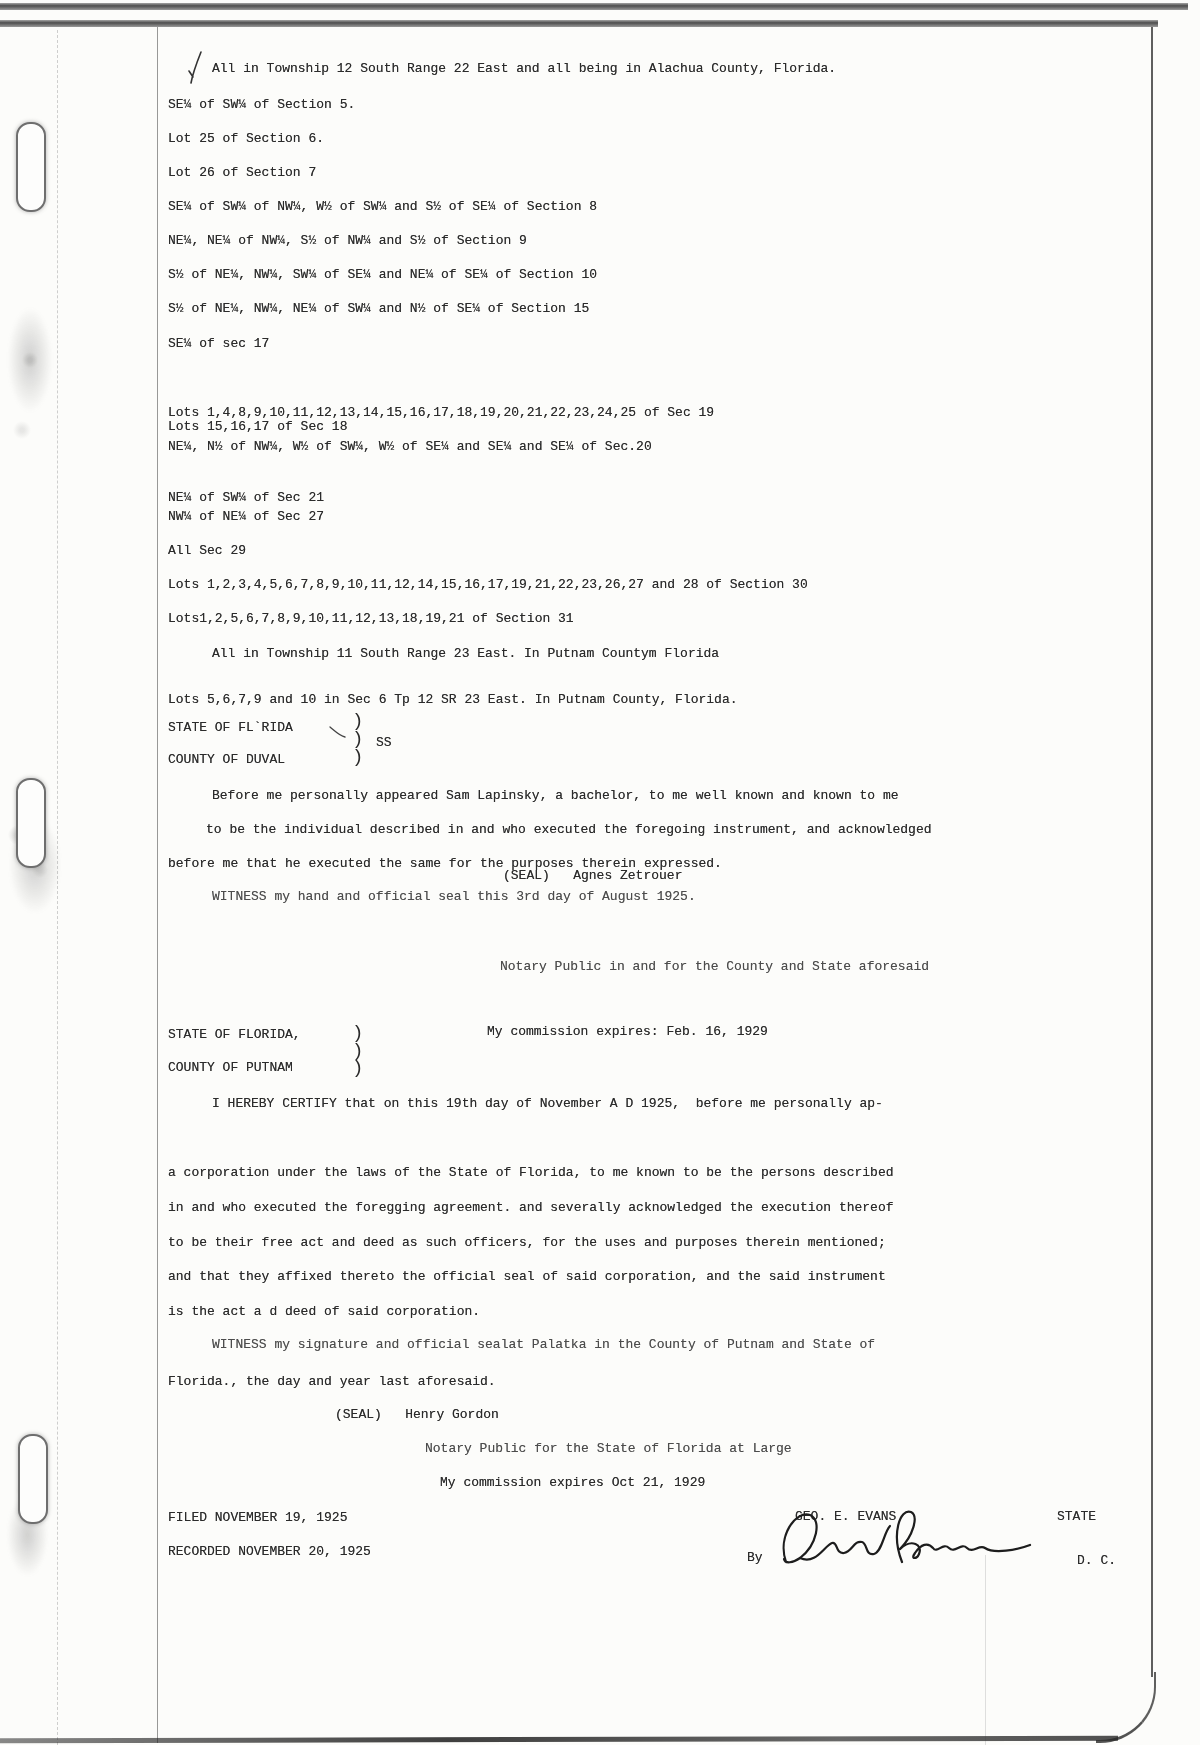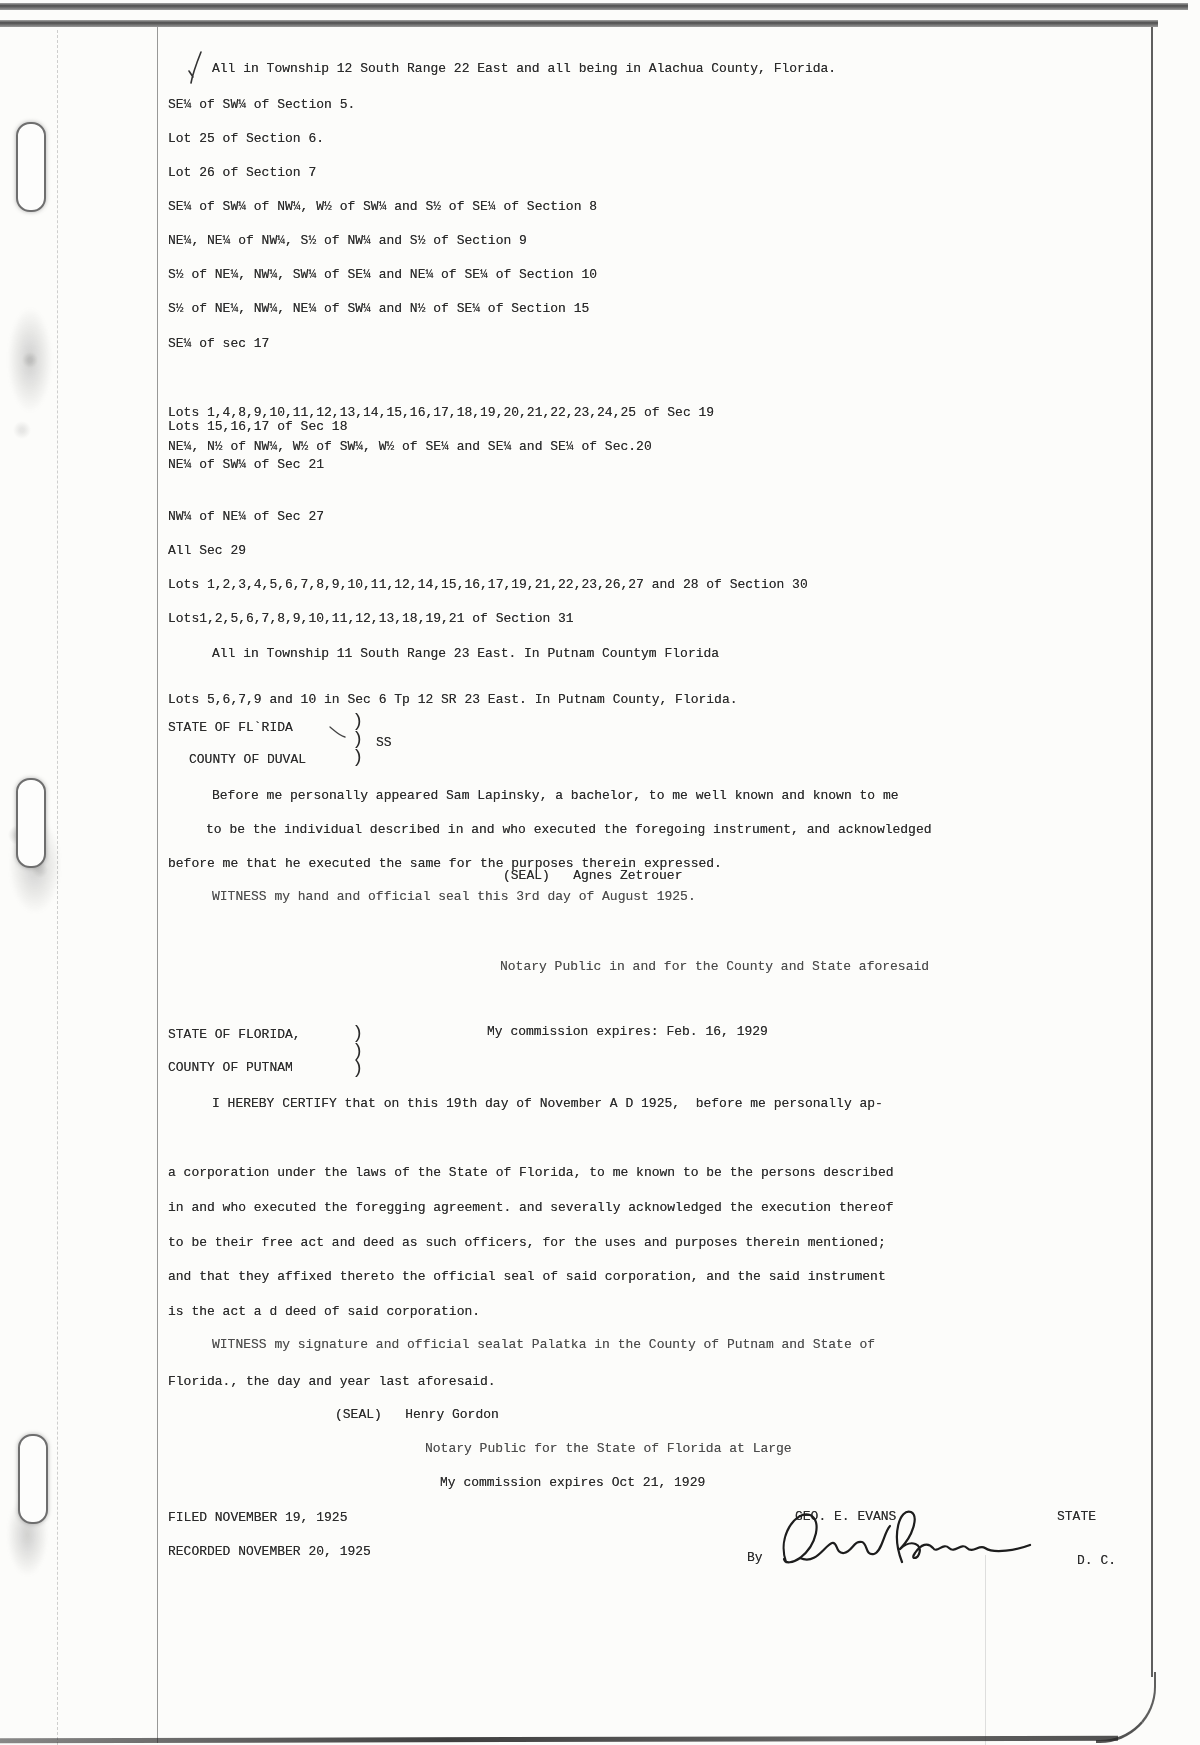--- a/index.html
+++ b/index.html
@@ -72,31 +72,31 @@
   <div class="ln" style="left:168px; top:128px;">Lot 25 of Section 6.</div>
   <div class="ln" style="left:168px; top:162px;">Lot 26 of Section 7</div>
   <div class="ln" style="left:168px; top:196px;">SE¼ of SW¼ of NW¼, W½ of SW¼ and S½ of SE¼ of Section 8</div>
   <div class="ln" style="left:168px; top:230px;">NE¼, NE¼ of NW¼, S½ of NW¼ and S½ of Section 9</div>
   <div class="ln" style="left:168px; top:264px;">S½ of NE¼, NW¼, SW¼ of SE¼ and NE¼ of SE¼ of Section 10</div>
   <div class="ln" style="left:168px; top:298px;">S½ of NE¼, NW¼, NE¼ of SW¼ and N½ of SE¼ of Section 15</div>
   <div class="ln" style="left:168px; top:333px;">SE¼ of sec 17</div>
   <div class="ln" style="left:168px; top:376px;margin-top:40px;">Lots 15,16,17 of Sec 18</div>
   <div class="ln" style="left:168px; top:402px;">Lots 1,4,8,9,10,11,12,13,14,15,16,17,18,19,20,21,22,23,24,25 of Sec 19</div>
   <div class="ln" style="left:168px; top:436px;">NE¼, N½ of NW¼, W½ of SW¼, W½ of SE¼ and SE¼ and SE¼ of Sec.20</div>
-  <div class="ln" style="left:168px; top:454px;">NE¼ of SW¼ of Sec 21</div>
+  <div class="ln" style="left:168px; top:487px;">NE¼ of SW¼ of Sec 21</div>
   <div class="ln" style="left:168px; top:506px;">NW¼ of NE¼ of Sec 27</div>
   <div class="ln" style="left:168px; top:540px;">All Sec 29</div>
   <div class="ln" style="left:168px; top:574px;">Lots 1,2,3,4,5,6,7,8,9,10,11,12,14,15,16,17,19,21,22,23,26,27 and 28 of Section 30</div>
   <div class="ln" style="left:168px; top:608px;">Lots1,2,5,6,7,8,9,10,11,12,13,18,19,21 of Section 31</div>
 
   <div class="ln" style="left:212px; top:643px;">All in Township 11 South Range 23 East. In Putnam Countym Florida</div>
   <div class="ln" style="left:168px; top:678px;margin-top:11px;">Lots 5,6,7,9 and 10 in Sec 6 Tp 12 SR 23 East. In Putnam County, Florida.</div>
 
   <div class="ln" style="left:168px; top:717px;">STATE OF FL`RIDA</div>
-  <div class="ln" style="left:168px; top:749px;margin-left:21px;">COUNTY OF DUVAL</div>
+  <div class="ln" style="left:168px; top:749px;">COUNTY OF DUVAL</div>
   <span class="paren" style="left:352px; top:710px;">)</span>
   <span class="paren" style="left:352px; top:728px;">)</span>
   <span class="paren" style="left:352px; top:746px;">)</span>
   <div class="ln" style="left:376px; top:732px;">SS</div>
   <svg style="left:328px; top:724px;" width="20" height="16" viewBox="0 0 20 16">
     <path d="M2 3 C8 8 12 12 17 13" stroke="#444" stroke-width="1.3" fill="none" stroke-linecap="round"></path>
   </svg>
 
   <div class="ln" style="left:212px; top:785px;">Before me personally appeared Sam Lapinsky, a bachelor, to me well known and known to me</div>
   <div class="ln" style="left:168px; top:819px;margin-left:38px;">to be the individual described in and who executed the foregoing instrument, and acknowledged</div>

